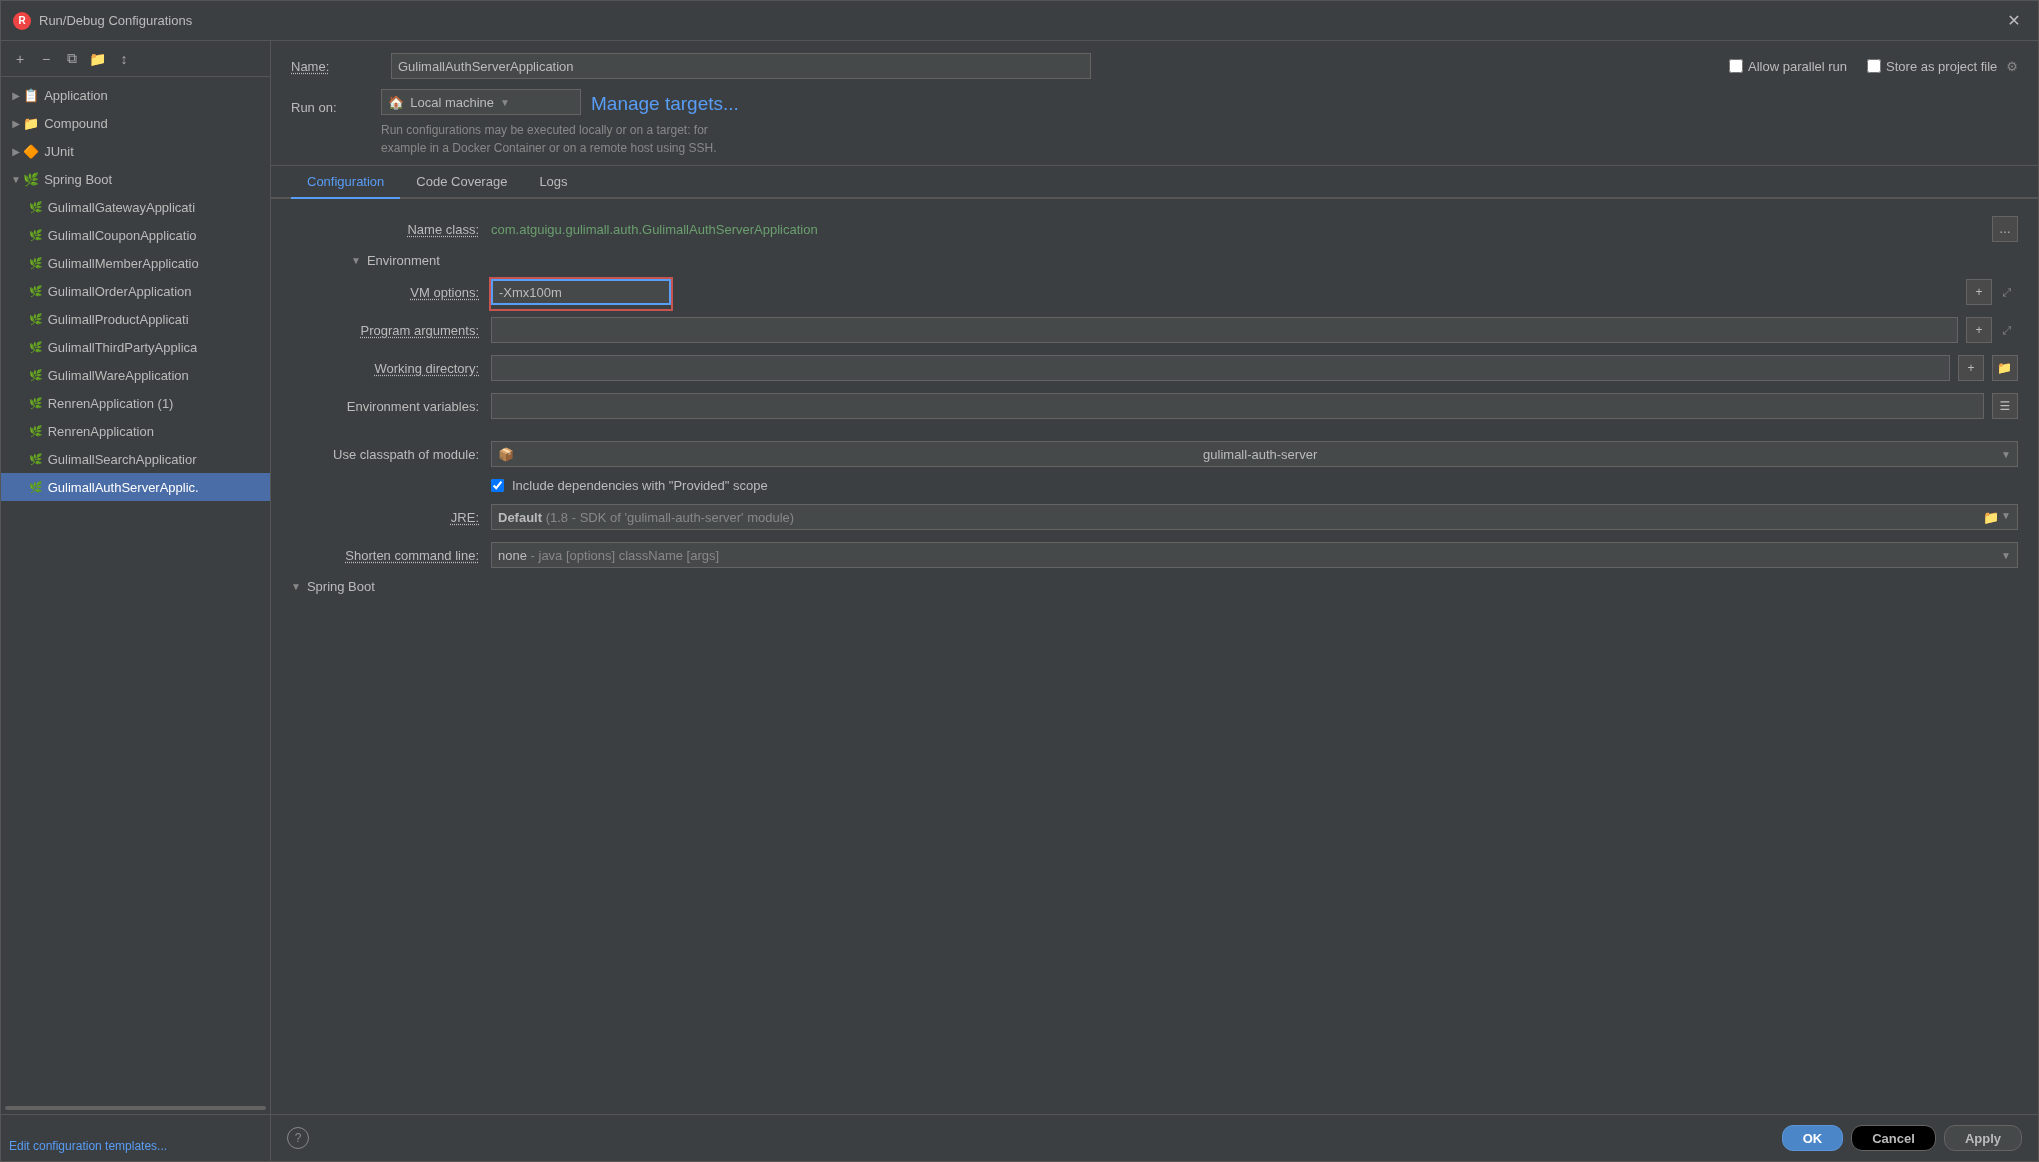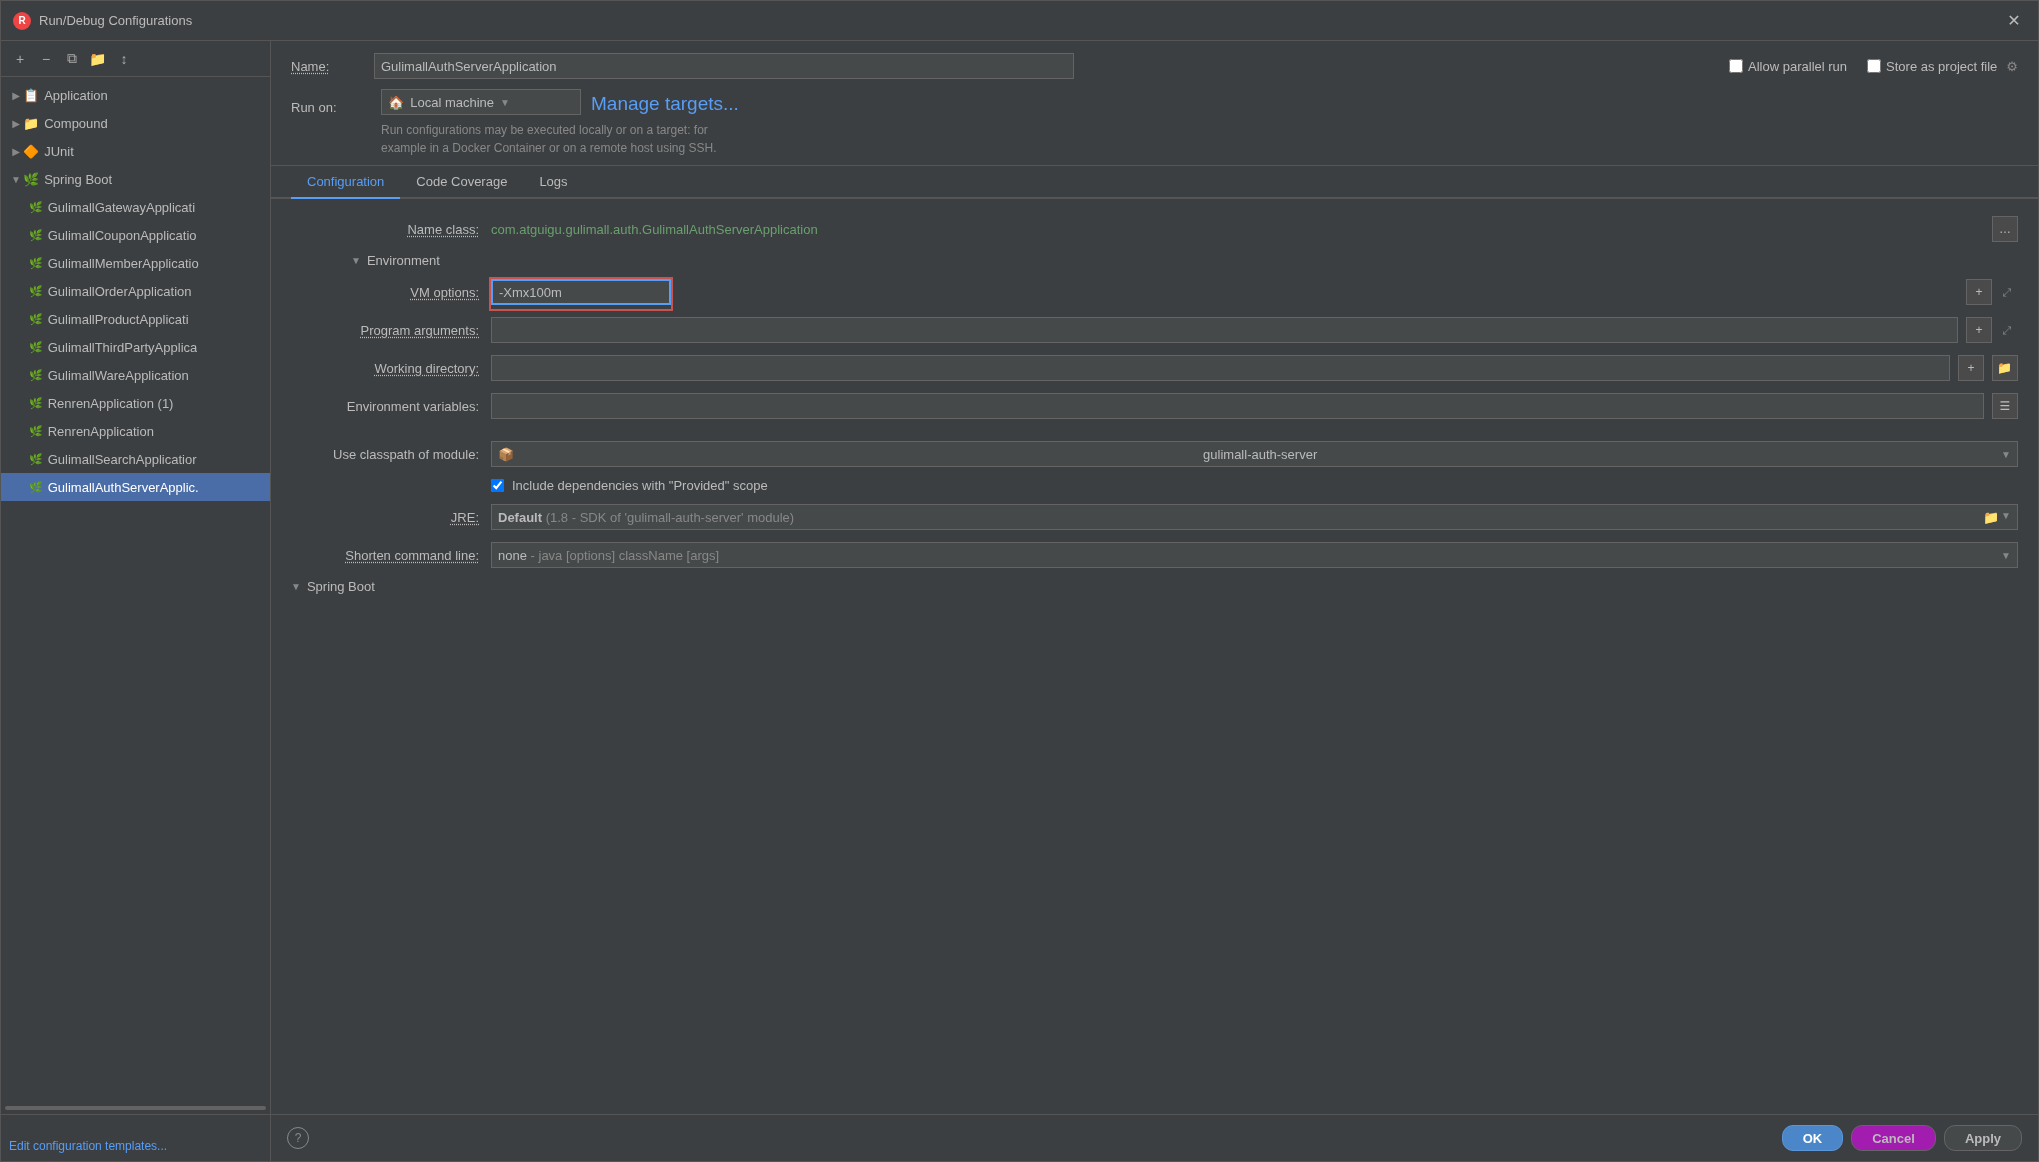--- a/index.html
+++ b/index.html
@@ -162,21 +162,21 @@
       overflow: hidden;
     }
     .top-config {
       padding: 12px 20px 8px;
       border-bottom: 1px solid #555;
       flex-shrink: 0;
     }
     .name-row {
       display: flex;
       align-items: center;
-      gap: 3px;
+      gap: 20px;
       margin-bottom: 10px;
     }
     .name-label {
       color: #bbb;
       font-size: 13px;
       min-width: 80px;
       text-decoration: underline;
       text-underline-offset: 2px;
       text-decoration-style: dotted;
     }
@@ -405,21 +405,21 @@
       display: flex;
       align-items: center;
       font-weight: bold;
     }
     .btn-ok {
       background: #4a86c8;
       border: 1px solid #5a96d8;
       color: white;
     }
     .btn-cancel {
-      background: #a21caf;
+      background: #000000;
       border: 1px solid #646464;
       color: #bbb;
       text-align: right;
     }
     .btn-apply {
       background: #45494a;
       border: 1px solid #646464;
       color: #bbb;
     }
     .spring-boot-section {

